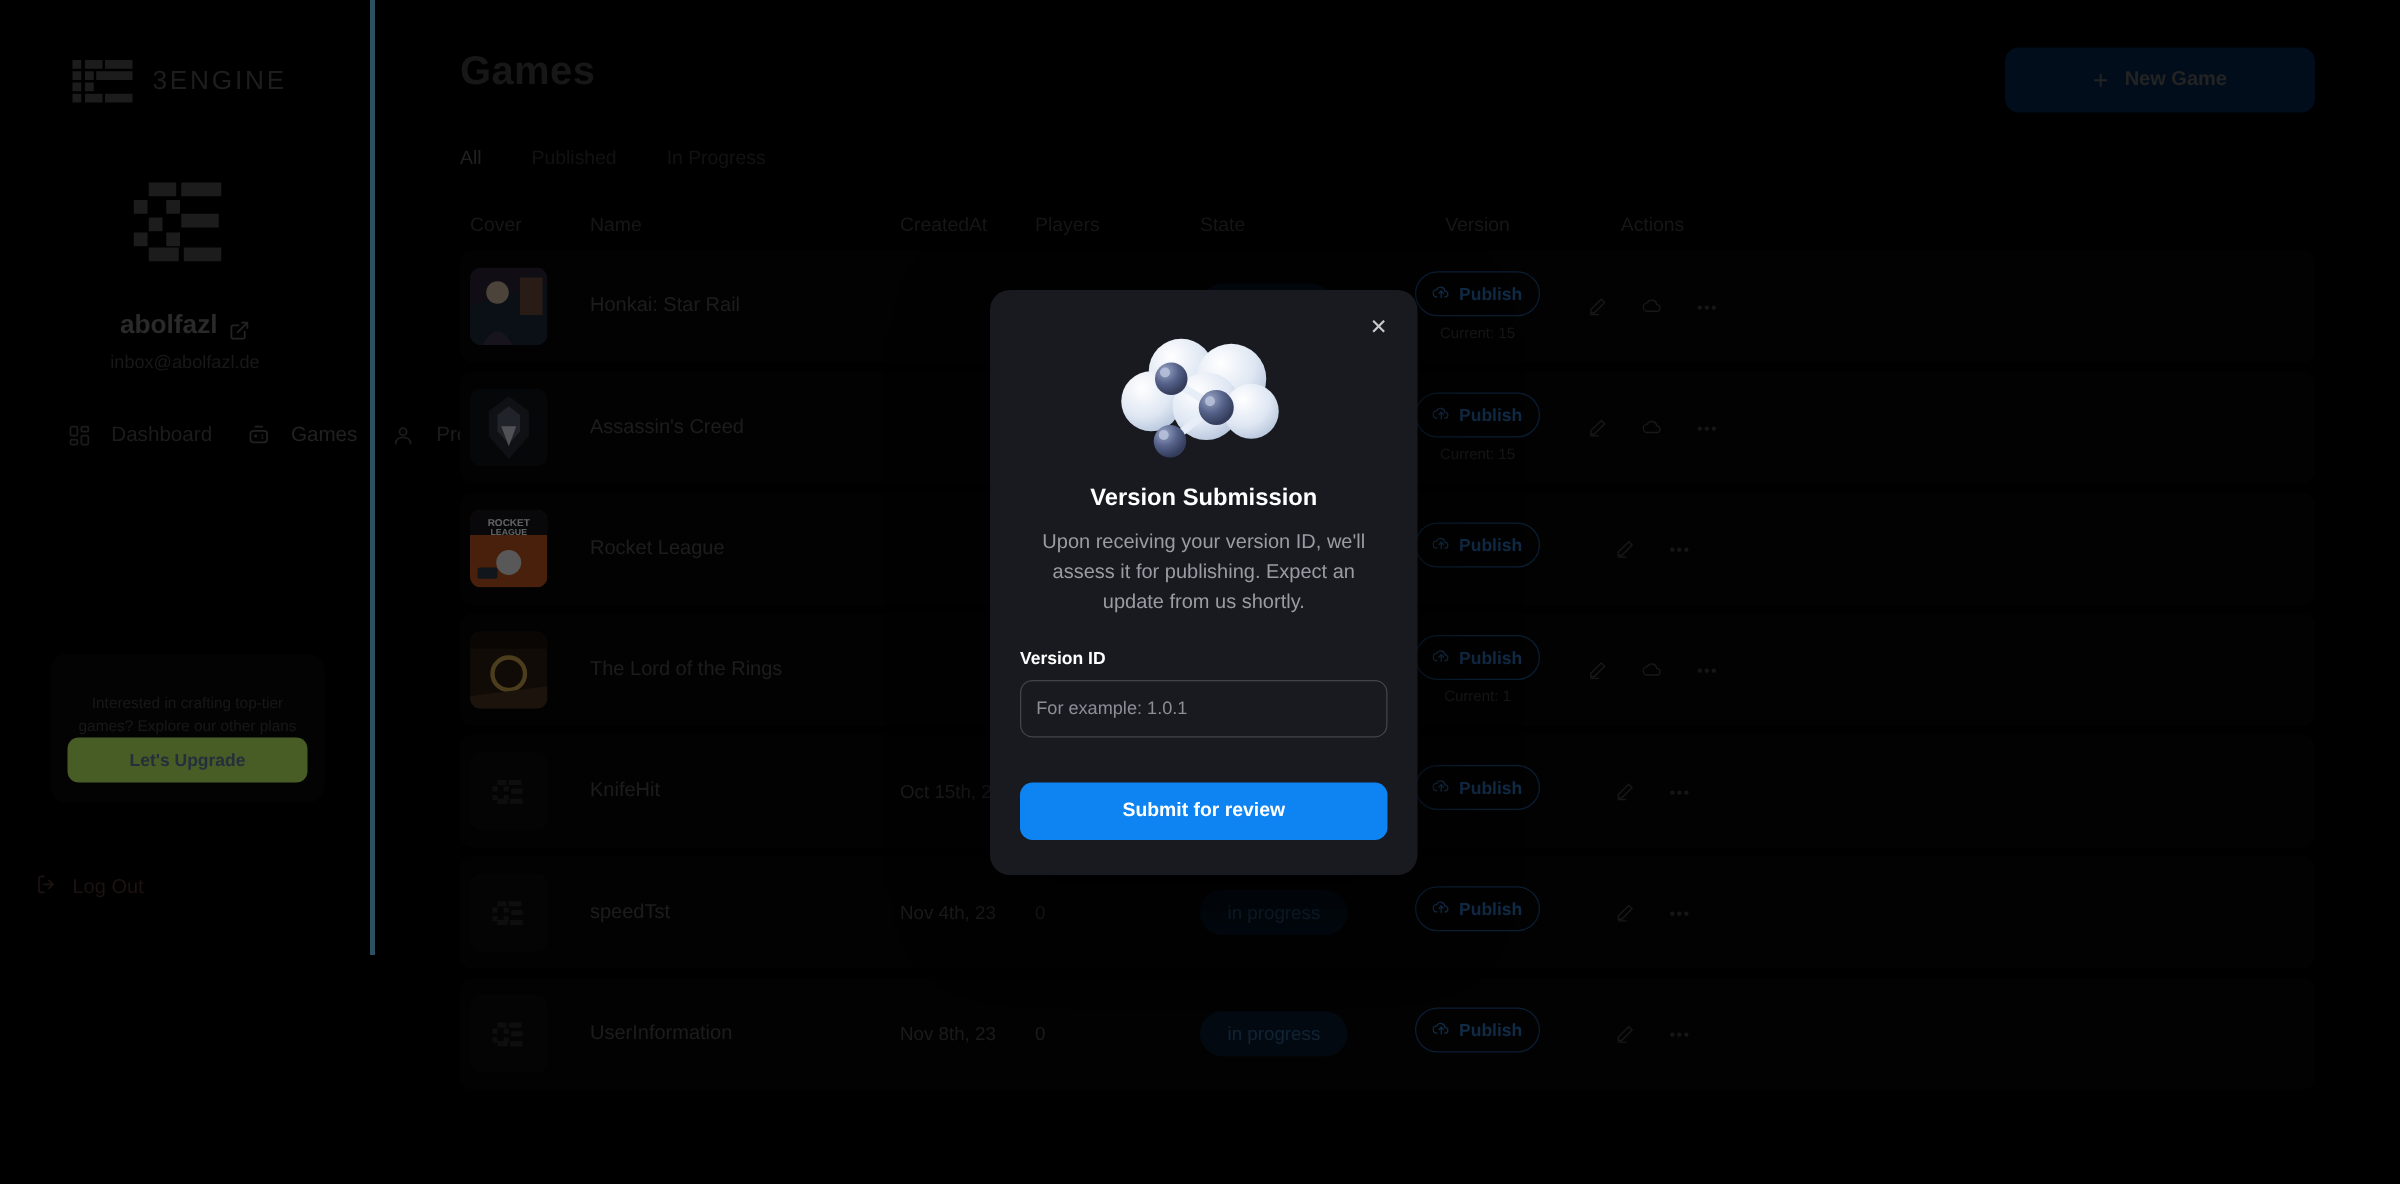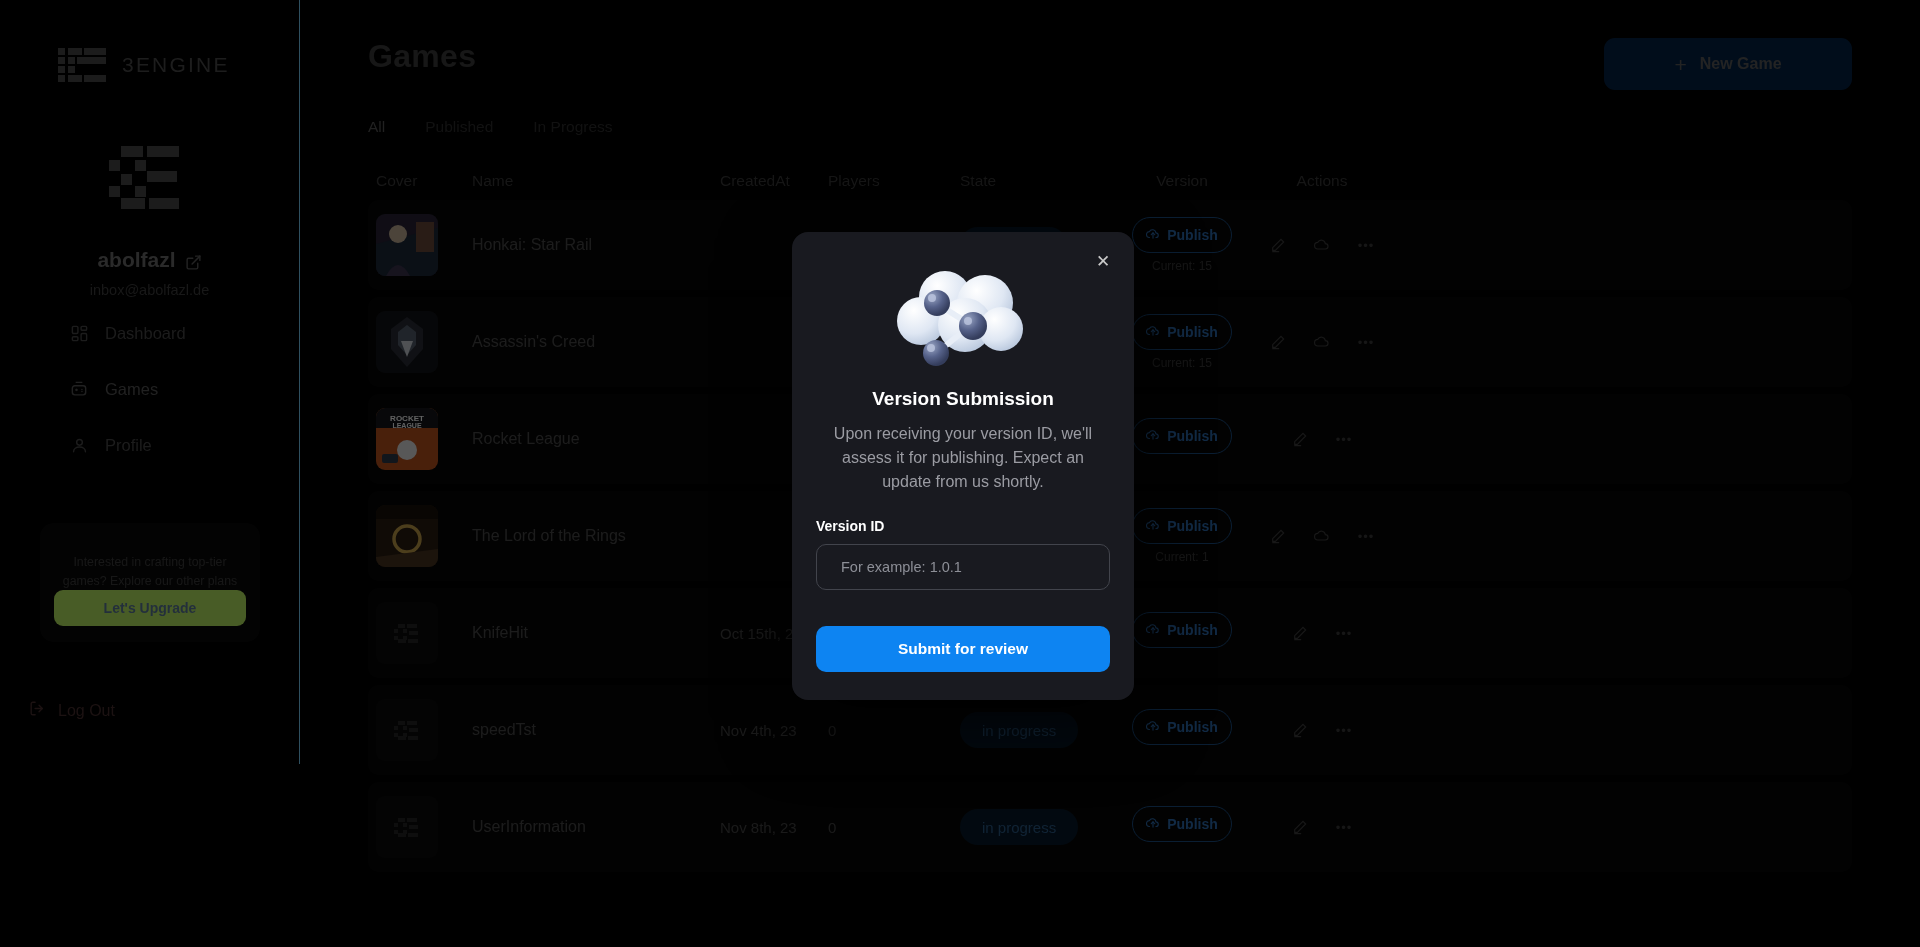--- a/index.html
+++ b/index.html
@@ -8,43 +8,43 @@
     background: #000000;
     font-family: "Liberation Sans", sans-serif;
     overflow: hidden;
   }
   .app { position: relative; width: 1920px; height: 947px; display: flex; }
 
   
   .sidebar {
     width: 300px; height: 764px;
     background: #000000;
-    border-right: 1px solid #7dd3fc;
+    border-right: 4px solid #7dd3fc;
     position: relative;
     flex: 0 0 300px;
   }
   .brand { display: flex; align-items: center; gap: 16px; padding: 48px 0 0 58px; }
   .logo-mark { width: 48px; height: 34px; position: relative; }
   .logo-mark i { position: absolute; background: #4a4a4a; display: block; }
   .brand-name {
     font-size: 21px; letter-spacing: 2.2px; color: #4e4e4e; font-weight: 400;
   }
 
   .bigmark { margin: 64px auto 0; width: 86px; height: 60px; position: relative; }
   .bigmark i { position: absolute; background: #4a4a4a; display: block; }
 
   .username {
     margin-top: 42px; text-align: center;
     font-size: 21px; font-weight: 700; color: #6e6e6e;
-    display: flex; align-items: center; justify-content: center; gap: 9px;
+    display: flex; align-items: flex-end; justify-content: center; gap: 9px;
   }
   .ext-icon { width: 17px; height: 17px; display: inline-block; opacity: .85; }
   .email { margin-top: 10px; text-align: center; font-size: 14.5px; color: #3f3f3f; }
 
-  .nav { margin-top: 20px; padding: 0 0 0 68px; display: flex; flex-direction: column; gap: 26px; }
+  .nav { margin-top: 35px; padding: 0 0 0 52px; display: flex; gap: 26px; }
   .nav-item { display: flex; align-items: center; gap: 15px; cursor: pointer; height: 30px; }
   .nav-ico { width: 22px; height: 22px; flex: 0 0 22px; display: flex; align-items: center; justify-content: center; }
   .nav-label { font-size: 16.5px; color: #4a4a4a; }
   .nav-item.active .nav-label { color: #575757; }
 
   .plan-card {
     position: absolute; left: 40px; bottom: 122px;
     width: 220px; border-radius: 14px;
     background: #0a0a0a; padding: 17px 14px 16px;
     text-align: center;
@@ -152,21 +152,21 @@
   .modal-art { height: 118px; display: flex; align-items: center; justify-content: center; margin-top: 6px; }
   .modal-title { text-align: center; font-size: 19px; font-weight: 700; color: #ffffff; margin-top: 10px; }
   .modal-desc {
     text-align: center; font-size: 16px; color: #9b9ca3; line-height: 1.5;
     margin-top: 12px; padding: 0 4px;
   }
   .field-label { font-size: 14px; font-weight: 700; color: #ffffff; margin-top: 24px; }
   .version-input {
     margin-top: 10px; width: 100%; height: 46px; border-radius: 10px;
     background: transparent; border: 1px solid #42444c; color: #e6e6e6;
-    font-size: 14.5px; font-family: inherit; padding: 0 24px; outline: none;
+    font-size: 14.5px; font-family: inherit; padding: 0 12px; outline: none;
   }
   .version-input::placeholder { color: #8d8f97; }
   .submit-btn {
     margin-top: 36px; width: 100%; height: 46px; border-radius: 10px; border: none;
     background: #0d84f2; color: #ffffff; font-size: 15.5px; font-weight: 700;
     font-family: inherit; cursor: pointer;
   }
 </style>
 </head>
 <body>

